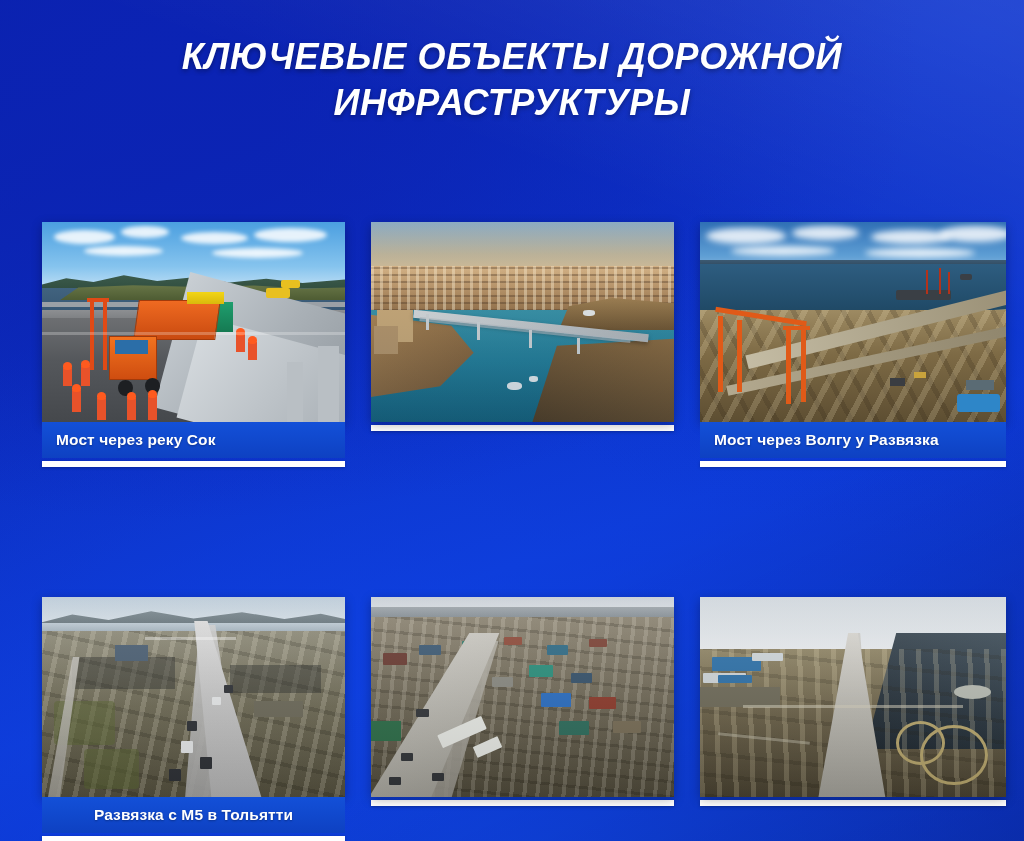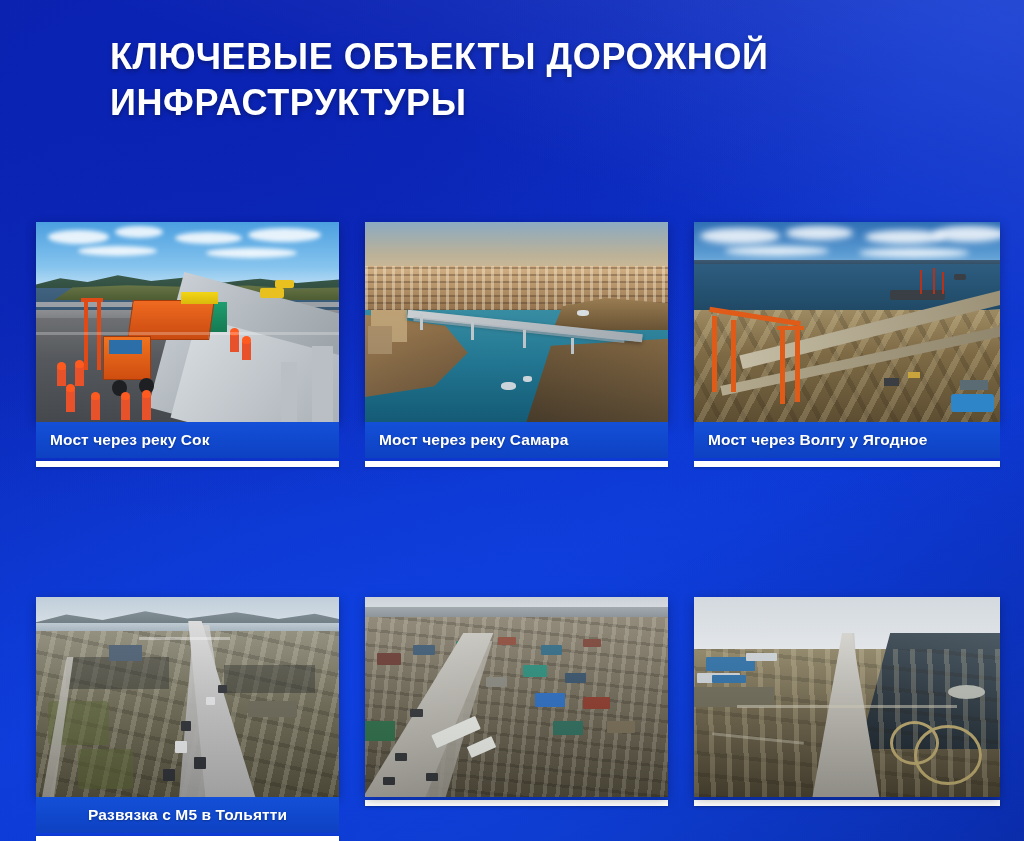--- a/index.html
+++ b/index.html
@@ -24,33 +24,33 @@
     content:"";
     position:absolute; inset:0;
     background:
       linear-gradient(200deg, rgba(255,255,255,0.10) 0%, rgba(255,255,255,0) 28%),
       linear-gradient(-25deg, rgba(0,0,0,0.16) 0%, rgba(0,0,0,0) 35%);
   }
 
   
   .title-wrap {
     position:absolute; top:34px; left:0; width:1024px;
-    z-index:5;
+    text-align:center; z-index:5;font-style:italic;
   }
   .title {
     font-size:36px; font-weight:bold; color:#ffffff;
     letter-spacing:0.6px; line-height:1.28;
     text-shadow:0 2px 5px rgba(0,0,0,0.35);
     text-transform:uppercase;
     padding:0 110px;
   }
 
   
   .grid {
-    position:absolute; left:36px; top:222px;
+    position:absolute; left:42px; top:222px;
     width:940px; height:578px;
     display:grid;
     grid-template-columns:303px 303px 306px;
     grid-template-rows:246px 77px;
     grid-auto-rows:246px;
     column-gap:15px; row-gap:0;
     z-index:4;
     gap:26px;
   }
   .row2-spacer { grid-column:1 / -1; height:77px; }
@@ -320,23 +320,20 @@
       <div class="layer p2-bridge2"></div>
       <div class="layer p2-pylon" style="left:18%;top:46%;width:3px;height:8%"></div>
       <div class="layer p2-pylon" style="left:35%;top:50%;width:3px;height:9%"></div>
       <div class="layer p2-pylon" style="left:52%;top:54%;width:3px;height:9%"></div>
       <div class="layer p2-pylon" style="left:68%;top:58%;width:3px;height:8%"></div>
       <div class="layer p2-boat" style="left:45%;top:80%;width:5%;height:4%"></div>
       <div class="layer p2-boat" style="left:52%;top:77%;width:3%;height:3%"></div>
       <div class="layer p2-boat" style="left:70%;top:44%;width:4%;height:3%"></div>
       <div class="layer" style="left:0;top:0;right:0;bottom:0;background:linear-gradient(180deg,rgba(255,200,140,.10),rgba(0,40,70,.16))"></div>
     </div>
-    <div class="caption-bar">
-      <span class="caption-text">Мост через реку Самара</span>
-    </div>
     <div class="underline"></div>
   </div>
 
   <div class="card">
     <div class="photo">
       <div class="layer p3-sky"></div>
       <div class="layer p3-cloud" style="left:2%;top:3%;width:26%;height:8%"></div>
       <div class="layer p3-cloud" style="left:30%;top:2%;width:22%;height:7%"></div>
       <div class="layer p3-cloud" style="left:56%;top:4%;width:26%;height:7%"></div>
       <div class="layer p3-cloud" style="left:78%;top:2%;width:24%;height:8%"></div>
@@ -359,21 +356,21 @@
       <div class="layer p3-gantry" style="left:12%;top:49%;width:5px;height:36%"></div>
       <div class="layer p3-gantry" style="left:28%;top:53%;width:5px;height:38%"></div>
       <div class="layer p3-gantry" style="left:33%;top:54%;width:5px;height:36%"></div>
       <div class="layer p3-gantry" style="left:27%;top:52%;width:9%;height:4px"></div>
       <div class="layer p3-pool" style="right:2%;bottom:5%;width:14%;height:9%"></div>
       <div class="layer" style="right:4%;bottom:16%;width:9%;height:5%;background:#5a6b74"></div>
       <div class="layer" style="left:62%;bottom:18%;width:5%;height:4%;background:#3a3d42"></div>
       <div class="layer" style="left:70%;bottom:22%;width:4%;height:3%;background:#c9a33c"></div>
     </div>
     <div class="caption-bar">
-      <span class="caption-text">Мост через Волгу у Ягодное</span>
+      <span class="caption-text">Мост через Волгу у Развязка</span>
     </div>
     <div class="underline"></div>
   </div>
 
   <div class="row2-spacer"></div>
 
   <div class="card">
     <div class="photo">
       <div class="layer p4-sky"></div>
       <div class="layer p4-hills"></div>

